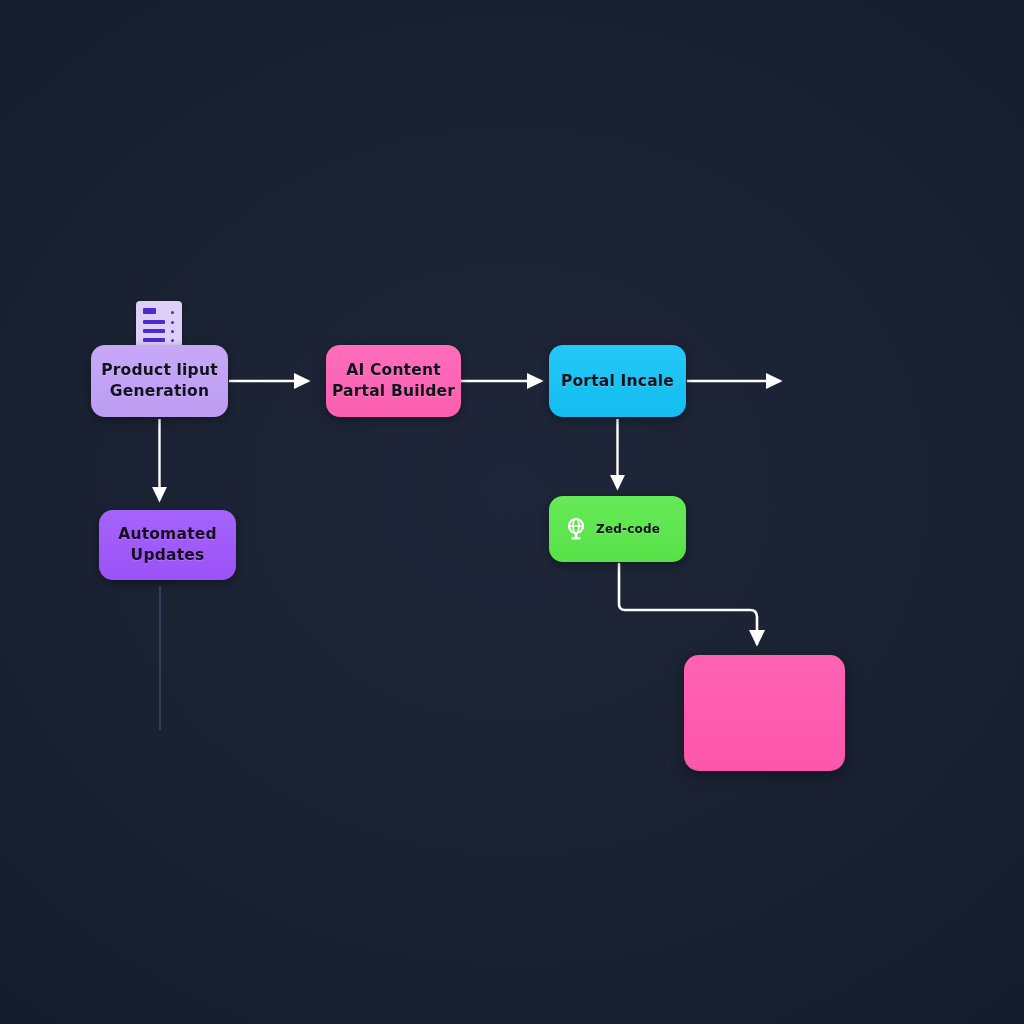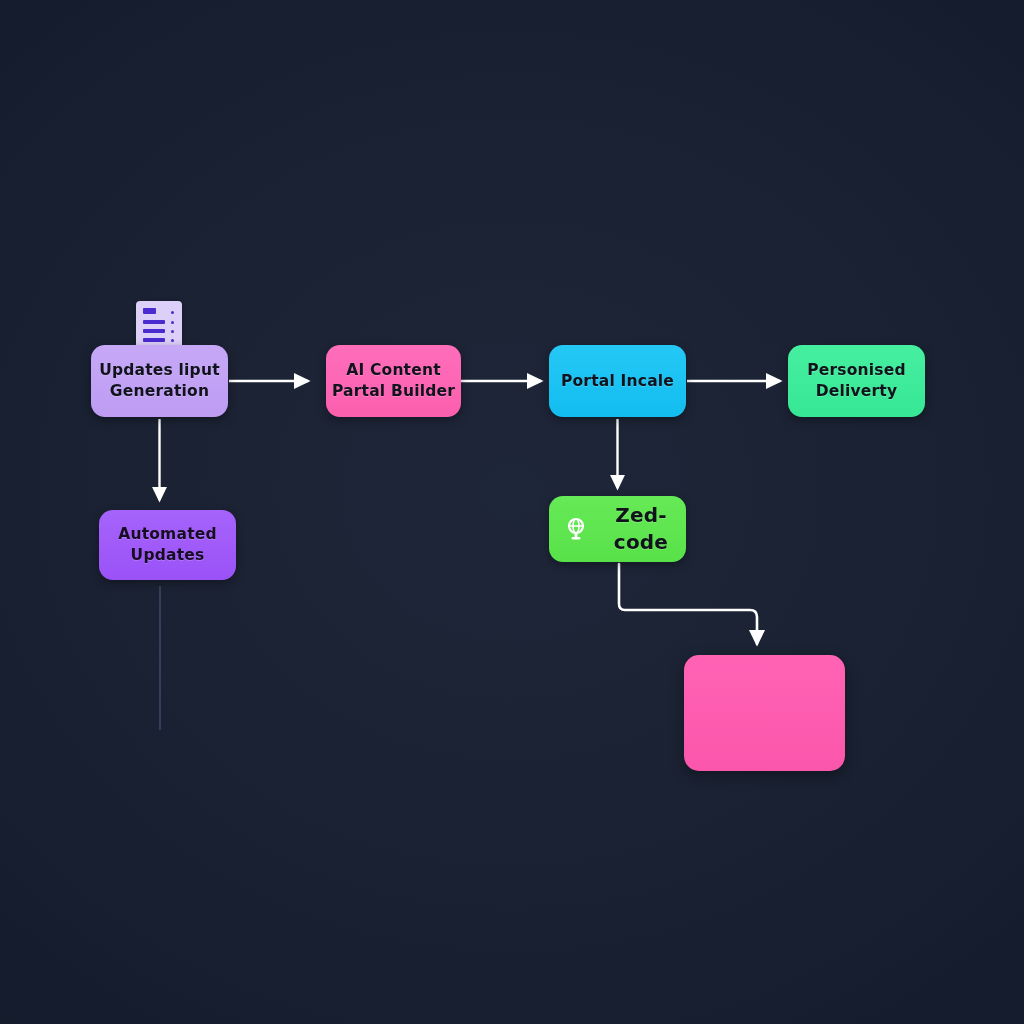--- a/index.html
+++ b/index.html
@@ -67,21 +67,21 @@
     color: #160d22;
   }
   #node-zed-code {
     left: 549px; top: 496px; width: 137px; height: 66px;
     background: linear-gradient(180deg, #66ea57 0%, #58e149 100%);
     box-shadow: 0 3px 10px rgba(0,0,0,0.35);
     justify-content: flex-start;
     padding-left: 16px;
     gap: 9px;
   }
-  #node-zed-code .node-label { font-size: 20px; }
+  #node-zed-code .node-label { font-size: 12px; }
   #node-output-placeholder {
     left: 684px; top: 655px; width: 161px; height: 116px;
     background: linear-gradient(180deg, #ff63b4 0%, #fb56ab 100%);
     border-radius: 15px;
     box-shadow: 0 4px 14px rgba(0,0,0,0.38);
   }
 
   
   #doc-icon {
     position: absolute;
@@ -143,37 +143,33 @@
     <span class="bar l1"></span>
     <span class="bar l2"></span>
     <span class="bar l3"></span>
     <span class="dot d1"></span>
     <span class="dot d2"></span>
     <span class="dot d3"></span>
     <span class="dot d4"></span>
   </div>
 
   <div class="node" id="node-product-input-generation">
-    <span class="node-label">Updates liput
+    <span class="node-label">Product liput
 Generation</span>
   </div>
 
   <div class="node" id="node-ai-content-portal-builder">
     <span class="node-label">AI Content
 Partal Builder</span>
   </div>
 
   <div class="node" id="node-portal-incale">
     <span class="node-label">Portal Incale</span>
   </div>
 
-  <div class="node" id="node-personised-deliverty">
-    <span class="node-label">Personised
-Deliverty</span>
-  </div>
 
   <div class="node" id="node-automated-updates">
     <span class="node-label">Automated
 Updates</span>
   </div>
 
   <div class="node" id="node-zed-code">
     <svg class="zed-icon" viewBox="0 0 22 24">
       <circle cx="11" cy="9" r="7" fill="none" stroke="#ffffff" stroke-width="2.2"></circle>
       <ellipse cx="11" cy="9" rx="3" ry="7" fill="none" stroke="#ffffff" stroke-width="1.6"></ellipse>

